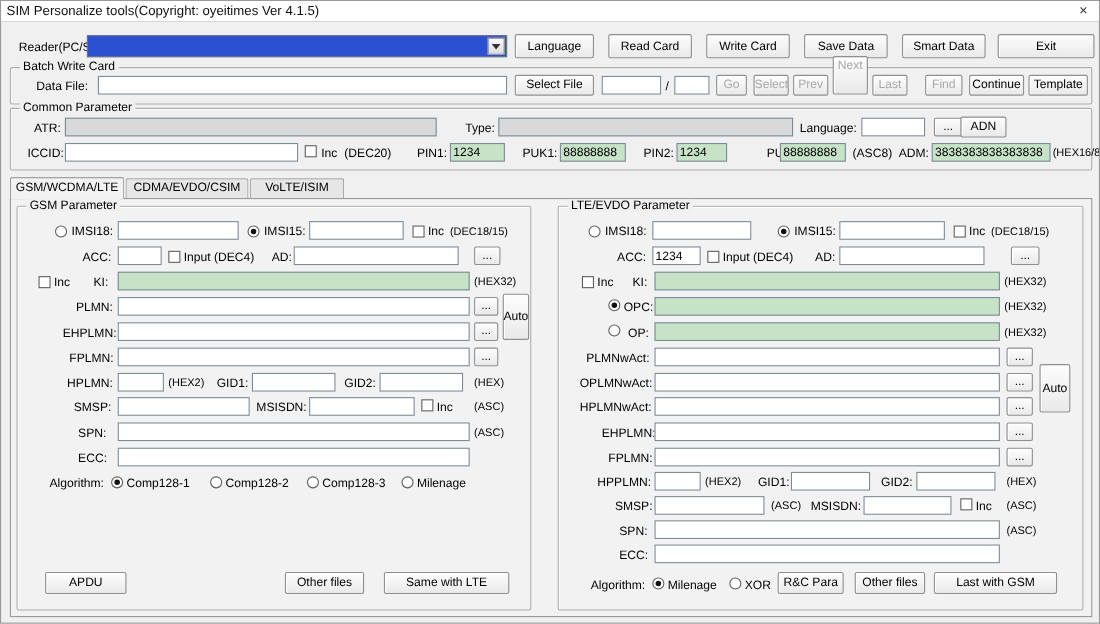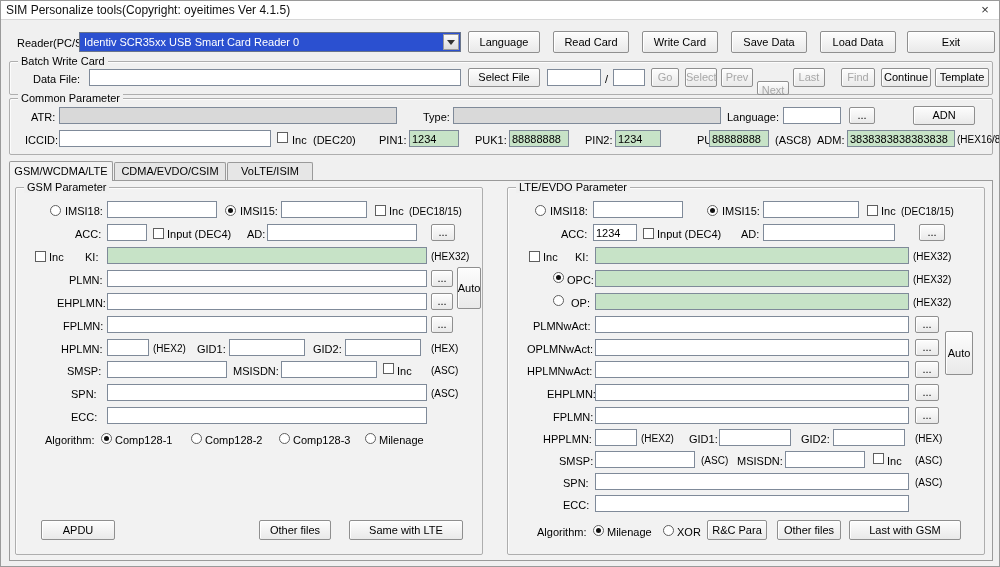--- a/index.html
+++ b/index.html
@@ -86,59 +86,58 @@
 </head>
 <body>
 
 <div class="titlebar">
   <span>SIM Personalize tools(Copyright: oyeitimes Ver 4.1.5)</span>
 </div>
 <div class="closebox">×</div>
 
 <span class="lbl" style="left:16px;top:36px">Reader(PC/SC):</span>
 <div class="combo" style="left:78px;top:31px;width:382px">
-  <span>Identiv SCR35xx USB Smart Card Reader 0</span>
   <span class="dd"></span>
 </div>
 <div class="btn" style="left:467px;top:30px;width:72px;height:22px;line-height:20px">Language</div>
 <div class="btn" style="left:552px;top:30px;width:76px;height:22px;line-height:20px">Read Card</div>
 <div class="btn" style="left:641px;top:30px;width:76px;height:22px;line-height:20px">Write Card</div>
 <div class="btn" style="left:730px;top:30px;width:76px;height:22px;line-height:20px">Save Data</div>
-<div class="btn" style="left:819px;top:30px;width:76px;height:22px;line-height:20px">Load Data</div>
+<div class="btn" style="left:819px;top:30px;width:76px;height:22px;line-height:20px">Smart Data</div>
 <div class="btn" style="left:906px;top:30px;width:88px;height:22px;line-height:20px">Exit</div>
 
 <div class="grp" style="left:8px;top:60px;width:984px;height:34px">
   <span class="cap">Batch Write Card</span>
 </div>
 <span class="lbl" style="left:32px;top:72px">Data File:</span>
 <input class="field" style="left: 88px; top: 68px; width: 372px;" value="">
 <div class="btn" style="left:467px;top:67px;width:72px;height:19px;line-height:17px">Select File</div>
 <input class="field" style="left: 546px; top: 68px; width: 54px;" value="">
 <span class="lbl" style="left:604px;top:72px">/</span>
 <input class="field" style="left: 612px; top: 68px; width: 32px;" value="">
 <div class="btn disabled" style="left:650px;top:67px;width:28px;height:19px;line-height:17px">Go</div>
 <div class="btn disabled" style="left:684px;top:67px;width:32px;height:19px;line-height:17px">Select</div>
 <div class="btn disabled" style="left:720px;top:67px;width:32px;height:19px;line-height:17px">Prev</div>
-<div class="btn disabled" style="left:756px;top:80px;width:32px;height:14px;line-height:17px">Next</div>
+<div class="btn disabled" style="left:756px;top:50px;width:32px;height:35px;line-height:17px">Next</div>
 <div class="btn disabled" style="left:792px;top:67px;width:32px;height:19px;line-height:17px">Last</div>
 <div class="btn disabled" style="left:840px;top:67px;width:34px;height:19px;line-height:17px">Find</div>
 <div class="btn" style="left:880px;top:67px;width:50px;height:19px;line-height:17px">Continue</div>
 <div class="btn" style="left:934px;top:67px;width:54px;height:19px;line-height:17px">Template</div>
 
 <div class="grp" style="left:8px;top:97px;width:984px;height:57px">
   <span class="cap">Common Parameter</span>
 </div>
 <span class="lbl" style="left:30px;top:110px">ATR:</span>
 <input class="field gray" style="left: 58px; top: 106px; width: 338px;" readonly="" value="">
 <span class="lbl" style="left:422px;top:110px">Type:</span>
 <input class="field gray" style="left: 452px; top: 106px; width: 268px;" readonly="" value="">
 <span class="lbl" style="left:726px;top:110px">Language:</span>
 <input class="field" style="left: 782px; top: 106px; width: 58px;" value="">
 <div class="btn" style="left:848px;top:106px;width:26px;height:17px;line-height:15px">...</div>
-<div class="btn" style="left:912px;top:105px;width:62px;height:19px;line-height:17px">ADN</div>
+<div class="btn" style="left:872px;top:105px;width:42px;height:19px;line-height:17px">ADN</div>
 
 <span class="lbl" style="left:24px;top:133px">ICCID:</span>
 <input class="field" style="left: 58px; top: 129px; width: 212px;" value="">
 <span class="chk" style="left:276px;top:131px"></span>
 <span class="lbl" style="left:291px;top:133px">Inc</span>
 <span class="lbl" style="left:312px;top:133px">(DEC20)</span>
 <span class="lbl" style="left:378px;top:133px">PIN1:</span>
 <input class="field green" style="left: 408px; top: 129px; width: 50px;" value="1234">
 <span class="lbl" style="left:474px;top:133px">PUK1:</span>
 <input class="field green" style="left: 508px; top: 129px; width: 60px;" value="88888888">

